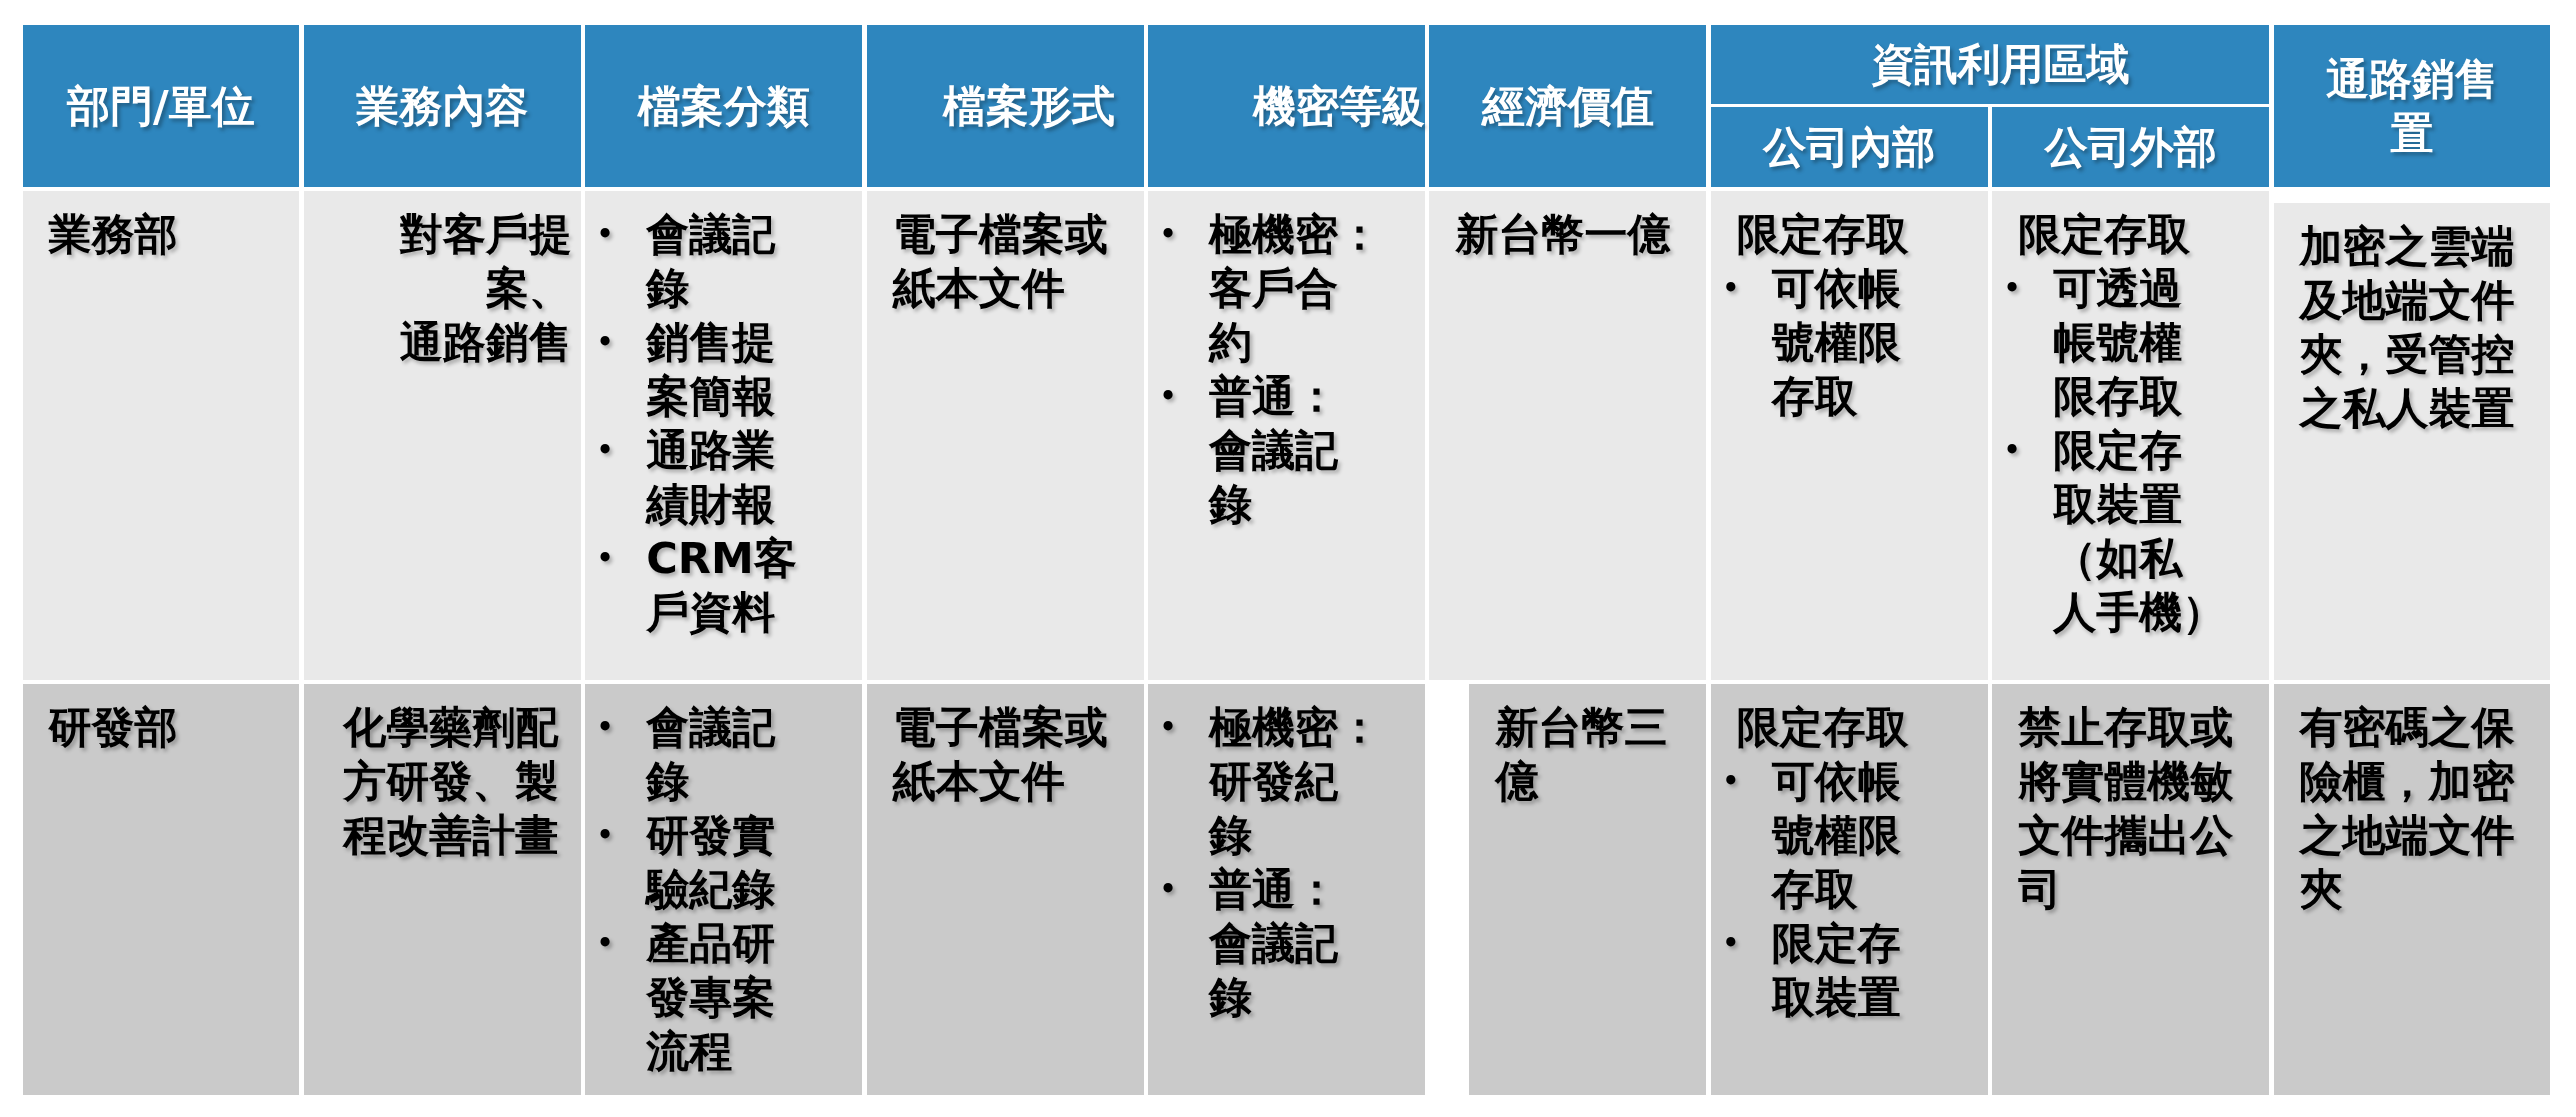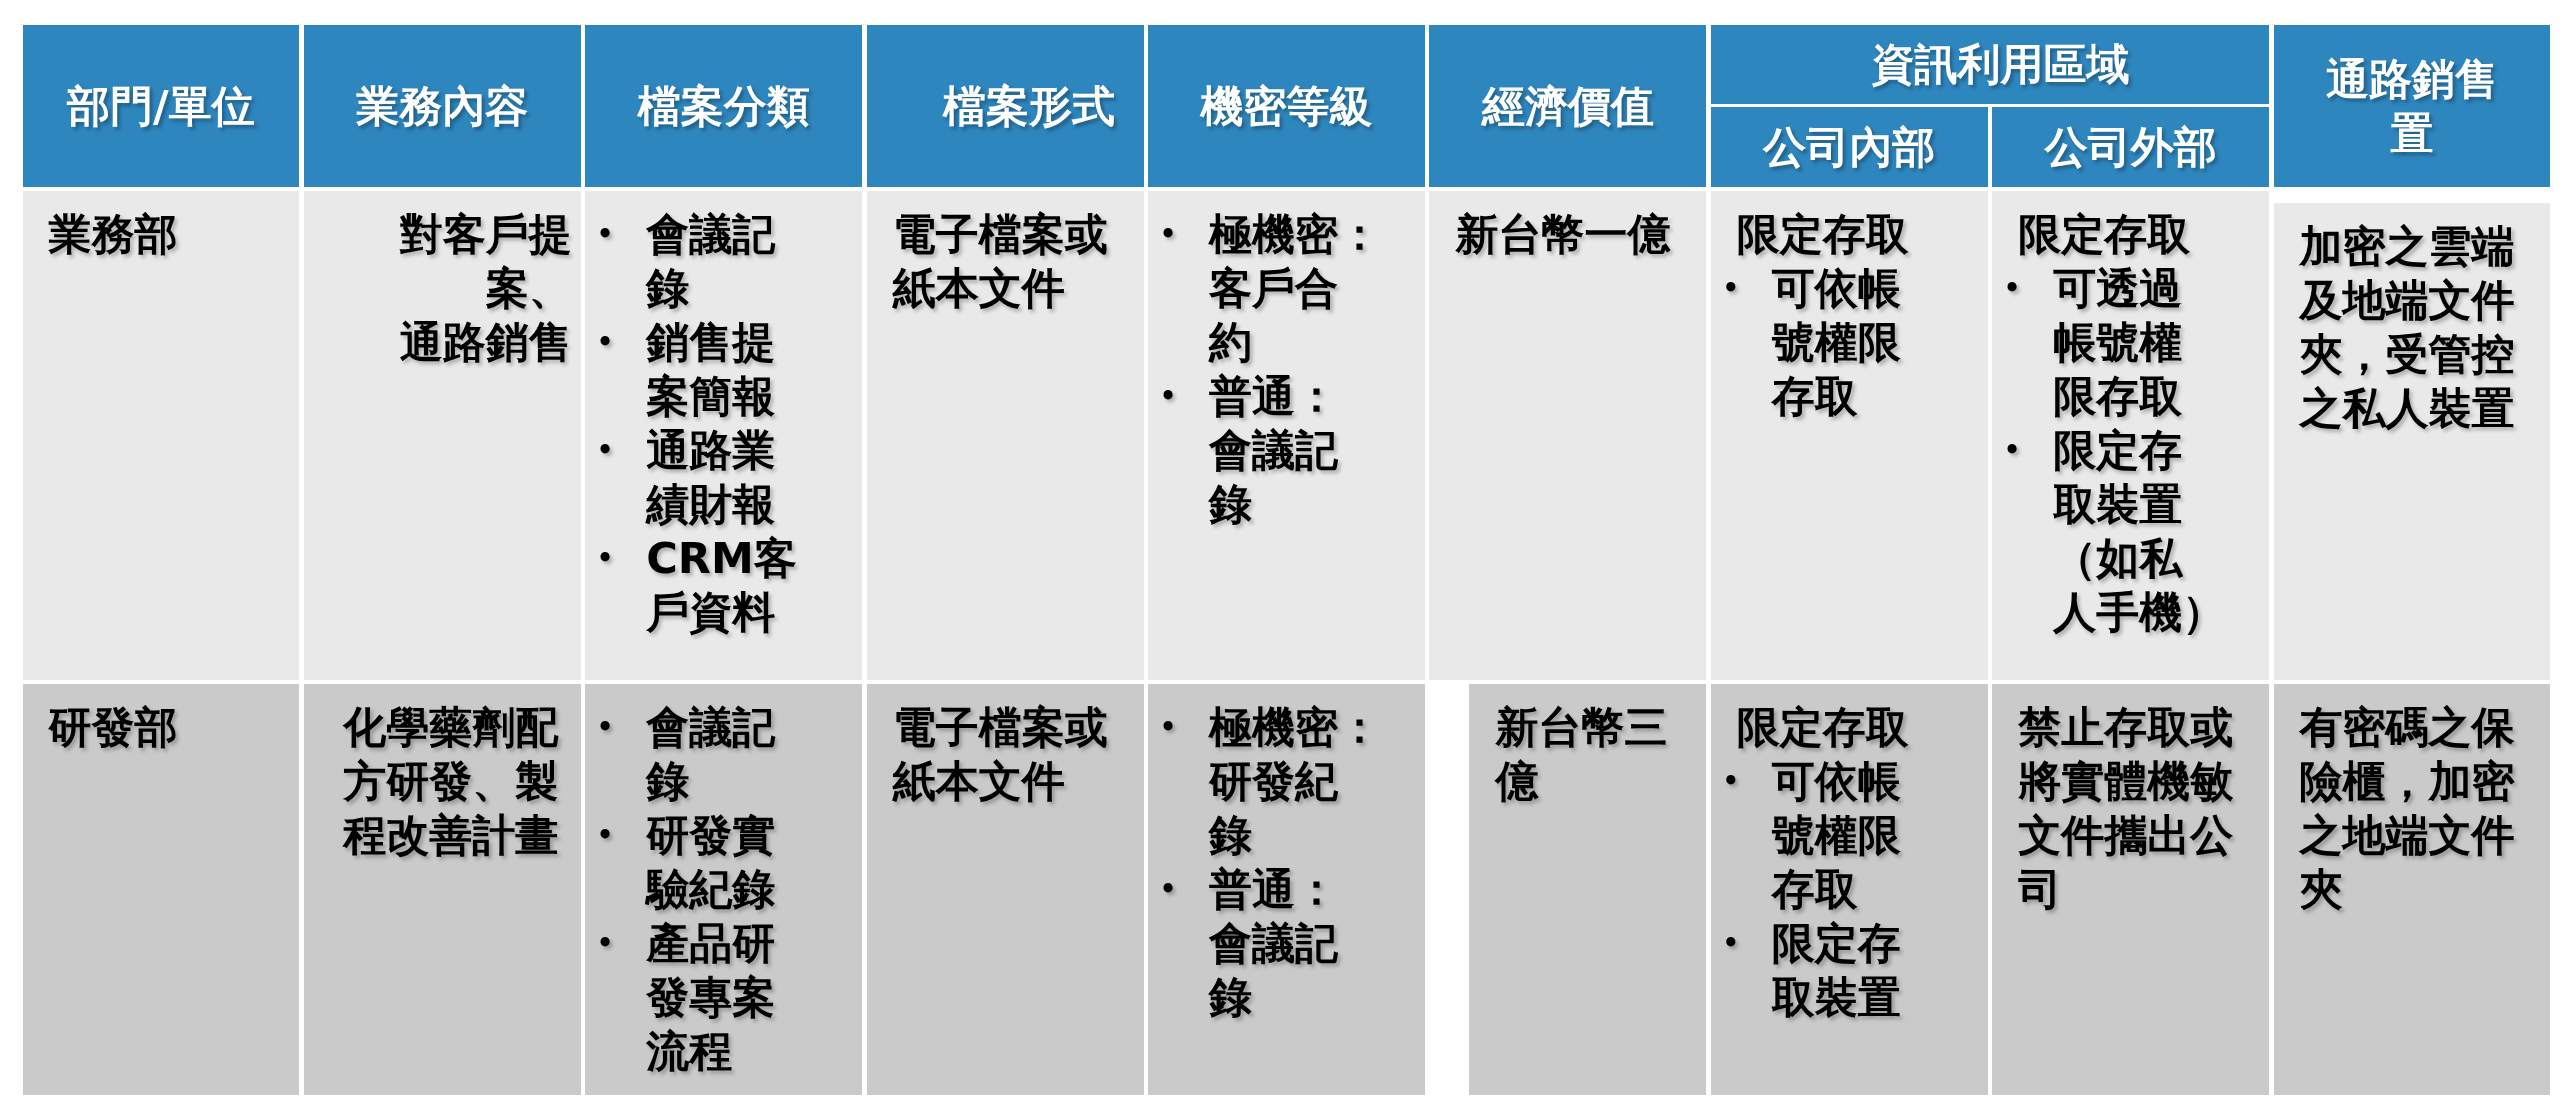--- a/index.html
+++ b/index.html
@@ -58,21 +58,21 @@
 </head>
 <body>
 
 <div class="stage">
   <div class="tbl">
 
     <div class="hd" style="grid-column:1;grid-row:1/span 2;"><span class="txt">部門/單位</span></div>
     <div class="hd" style="grid-column:2;grid-row:1/span 2;"><span class="txt">業務內容</span></div>
     <div class="hd" style="grid-column:3;grid-row:1/span 2;"><span class="txt">檔案分類</span></div>
     <div class="hd" style="grid-column:4;grid-row:1/span 2;padding-left:48px;"><span class="txt">檔案形式</span></div>
-    <div class="hd" style="grid-column:5;grid-row:1/span 2;"><span class="txt">機密等級</span></div>
+    <div class="hd" style="grid-column:5;grid-row:1/span 2;justify-content:flex-end;"><span class="txt">機密等級</span></div>
     <div class="hd" style="grid-column:6;grid-row:1/span 2;"><span class="txt">經濟價值</span></div>
     <div class="hd" style="grid-column:7/span 2;grid-row:1;padding-left:21px;"><span class="txt">資訊利用區域</span></div>
     <div class="hd" style="grid-column:7;grid-row:2;"><span class="txt">公司內部</span></div>
     <div class="hd" style="grid-column:8;grid-row:2;"><span class="txt">公司外部</span></div>
     <div class="hd" style="grid-column:9;grid-row:1/span 2;"><span class="txt">通路銷售
 置</span></div>
 
     <div class="bd r1" style="grid-column:1;grid-row:3;">
         <div class="txt">業務部</div>
       </div>

